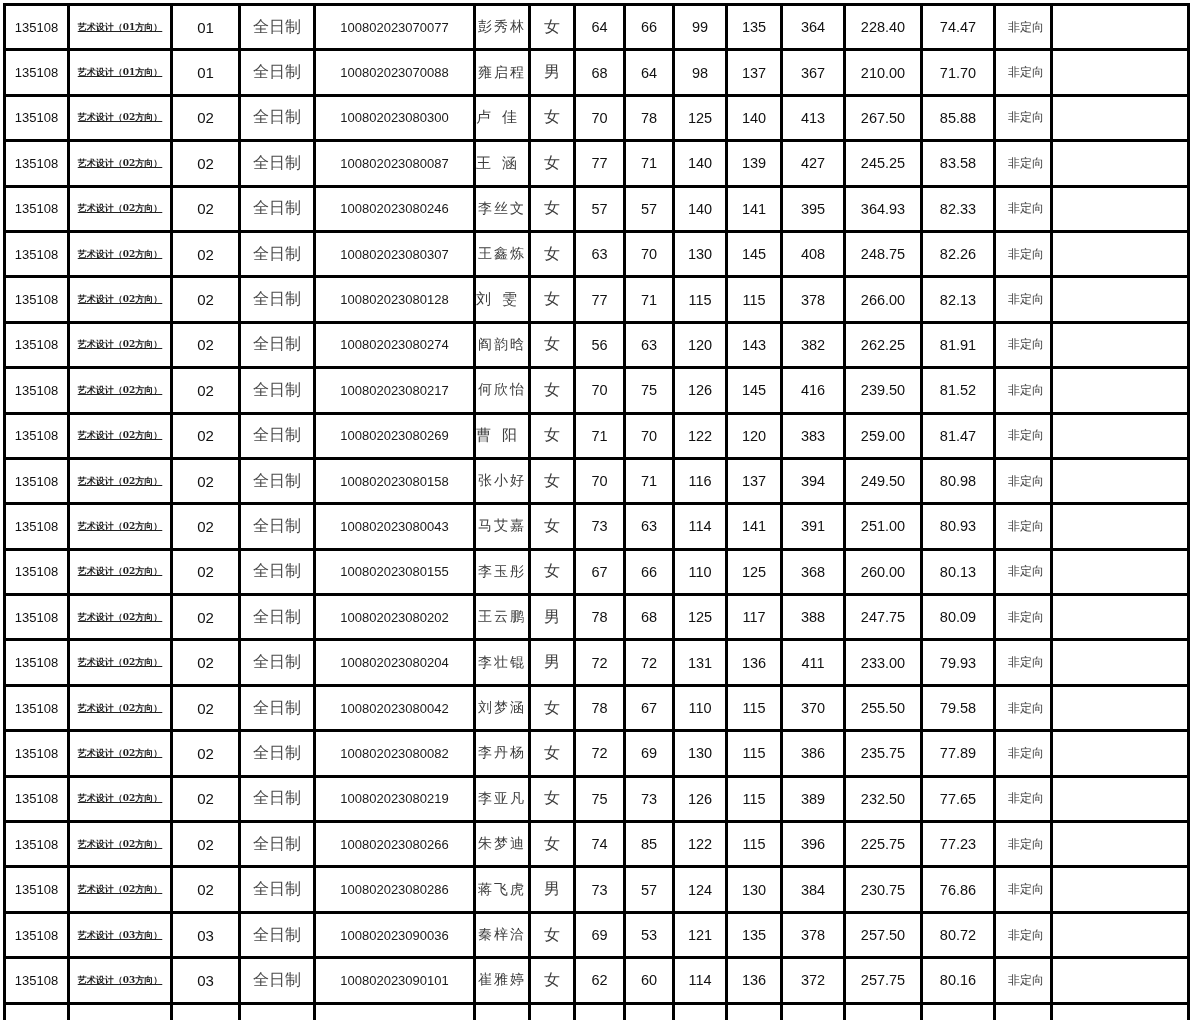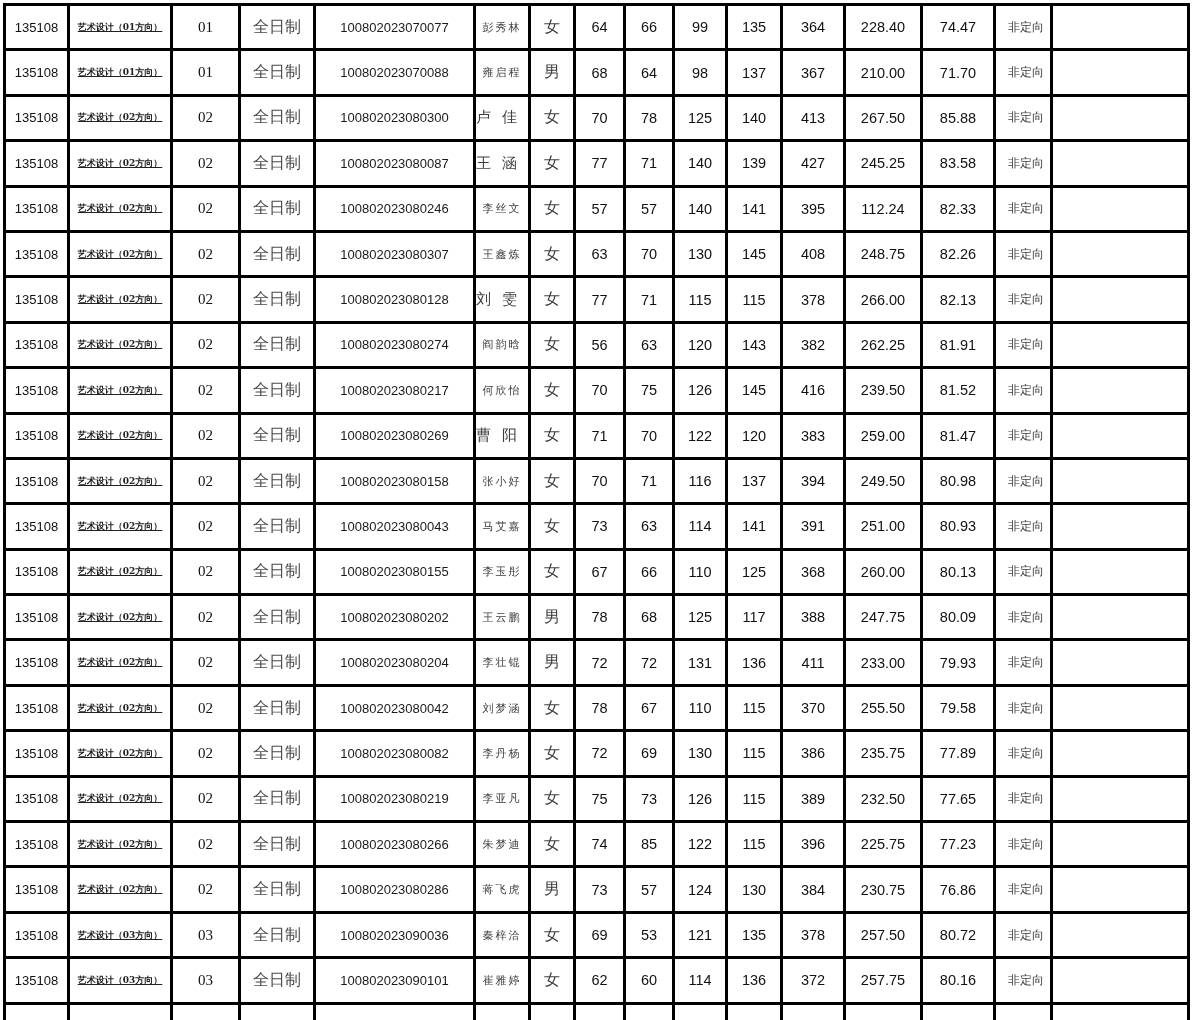--- a/index.html
+++ b/index.html
@@ -37,21 +37,21 @@
     color: #111111;
   }
   .col-major {
     font-family: "DejaVu Serif", serif;
     font-size: 9px;
     font-weight: bold;
     color: #222222;
     text-decoration: underline;
   }
   .col-direction {
-    font-family: Liberation Serif, serif;
+    font-family: Liberation Sans, sans-serif;
     font-size: 15px;
     color: #111111;
   }
   .col-mode {
     font-family: Liberation Sans, sans-serif;
     font-size: 16px;
     color: #4a4a4a;
   }
   .col-exam_id {
     font-family: "Liberation Sans", sans-serif;
@@ -62,21 +62,21 @@
     font-family: "DejaVu Serif", serif;
     color: #3d3d3d;
   }
   .col-name.name-2 {
     font-size: 15px;
     letter-spacing: 11px;
     margin-right: -11px;
     margin-top: 12px;
   }
   .col-name.name-3 {
-    font-size: 11px;
+    font-size: 14px;
     letter-spacing: 2px;
   }
   .col-gender {
     font-family: "DejaVu Serif", serif;
     font-size: 16px;
     color: #3d3d3d;
   }
   .col-politics, .col-english, .col-major1, .col-major2,
   .col-total, .col-retest, .col-weighted {
     font-family: "Liberation Sans", sans-serif;
@@ -197,21 +197,21 @@
           <td class="col-direction">02</td>
           <td class="col-mode">全日制</td>
           <td class="col-exam_id">100802023080246</td>
           <td class="col-name name-3">李丝文</td>
           <td class="col-gender">女</td>
           <td class="col-politics">57</td>
           <td class="col-english">57</td>
           <td class="col-major1">140</td>
           <td class="col-major2">141</td>
           <td class="col-total">395</td>
-          <td class="col-retest">112.24</td>
+          <td class="col-retest">364.93</td>
           <td class="col-weighted">82.33</td>
           <td class="col-orientation">非定向</td>
           <td class="col-remark"></td>
         </tr>
         <tr>
           <td class="col-code">135108</td>
           <td class="col-major">艺术设计（02方向）</td>
           <td class="col-direction">02</td>
           <td class="col-mode">全日制</td>
           <td class="col-exam_id">100802023080307</td>

